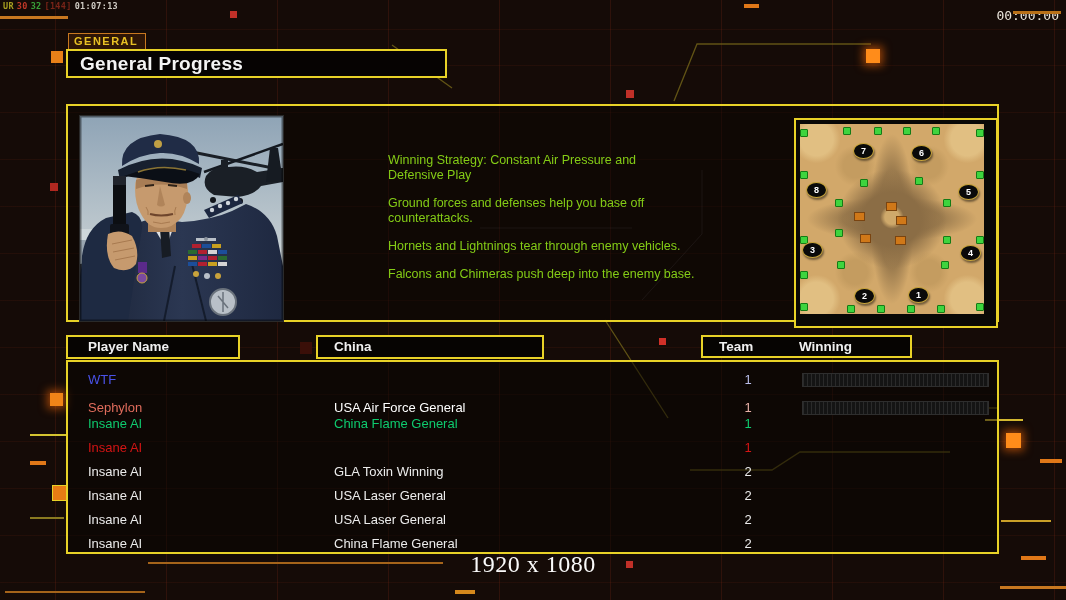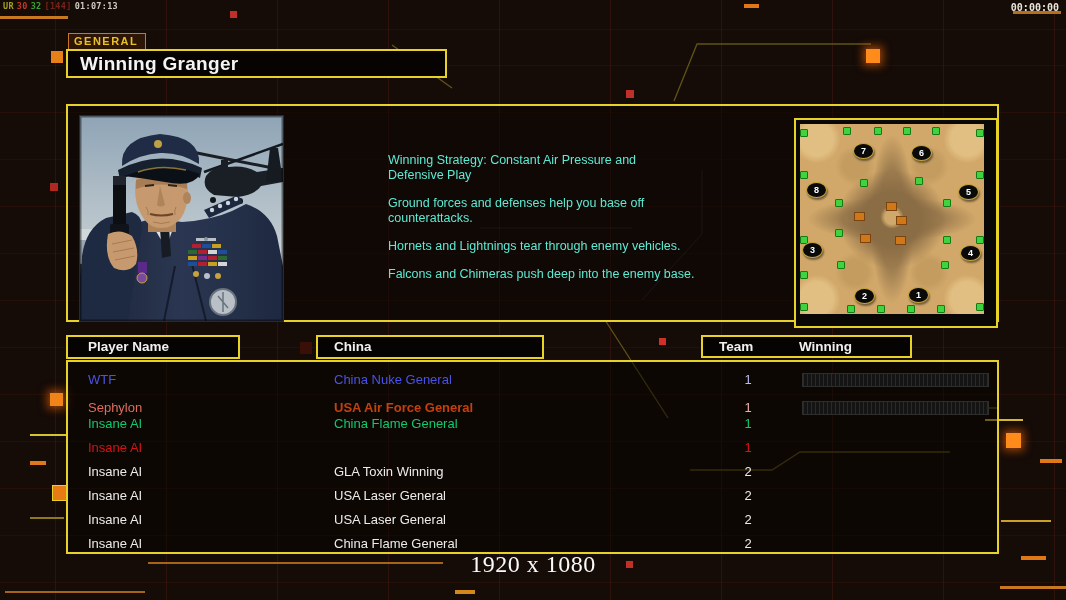--- a/index.html
+++ b/index.html
@@ -19,33 +19,33 @@
     background-position:55px 0,0 30px;
   }
   #bg-decor{left:0;top:0;}
   .sq{position:absolute;}
   .glow{box-shadow:0 0 9px 3px rgba(255,110,10,.55);}
   .dash{position:absolute;}
 
   
   #debug{left:3px;top:1px;font-size:8.5px;font-weight:bold;letter-spacing:.3px;font-family:"DejaVu Sans Mono",monospace;}
   #debug span{margin-right:3px;}
-  #clock{right:7px;top:2px;font-size:10px;font-weight:bold;color:#e9e4da;font-family:"DejaVu Sans Mono",monospace;}
+  #clock{right:7px;top:8px;font-size:13px;font-weight:normal;color:#e9e4da;font-family:"DejaVu Sans Mono",monospace;}
   #clock-line{right:5px;top:11px;width:48px;height:3px;background:#b87018;}
 
   
   #gen-tag{left:68px;top:33px;height:13px;line-height:13px;padding:1px 7px 1px 5px;
     background:#2e1606;border:1px solid #c87820;color:#e8c124;font-size:11px;font-weight:bold;letter-spacing:1.5px;}
   #name-box{left:66px;top:49px;width:365px;height:25px;border:2px solid #e8d227;background:#060302;
     color:#f4f4f4;font-size:19px;font-weight:bold;line-height:25px;padding-left:12px;letter-spacing:.3px;}
 
   
   #panel{left:66px;top:104px;width:929px;height:214px;border:2px solid #e8d227;background:rgba(8,4,2,.45);}
   #portrait{left:80px;top:116px;width:203px;height:205px;outline:1px solid #2a2a2a;overflow:hidden;}
-  #briefing{left:388px;top:153px;width:395px;color:#5eead4;font-size:12.5px;line-height:15px;}
+  #briefing{left:388px;top:153px;width:395px;color:#84cc16;font-size:12.5px;line-height:15px;}
   #briefing p{margin:0 0 13px 0;white-space:pre-line;}
 
   
   #map-frame{left:794px;top:118px;width:192px;height:198px;border:2px solid #e8d227;background:#090806;padding:4px;}
   #map{position:relative;width:184px;height:190px;overflow:hidden;
     background:
       radial-gradient(circle 13px at 50% 49%, #cfa96b 0 55%, rgba(207,169,107,0) 90%),
       radial-gradient(ellipse 70px 64px at 50% 50%, #8b6d45 0 42%, rgba(139,109,69,0) 78%),
       radial-gradient(ellipse 100px 26px at 50% 50%, rgba(148,117,74,.85) 0 50%, rgba(148,117,74,0) 85%),
       radial-gradient(ellipse 26px 100px at 50% 50%, rgba(148,117,74,.85) 0 50%, rgba(148,117,74,0) 85%),
@@ -128,21 +128,21 @@
 <div class="dash" style="left:985px;top:419px;width:38px;height:2px;background:#d4b830;"></div>
 <div class="dash" style="left:30px;top:434px;width:38px;height:2px;background:#d4c430;"></div>
 <div class="dash" style="left:30px;top:517px;width:34px;height:2px;background:#8a7a20;"></div>
 <div class="dash" style="left:1001px;top:520px;width:50px;height:2px;background:#caa028;"></div>
 
 <div class="abs" id="debug"><span style="color: rgb(168, 160, 32);">UR</span><span style="color: rgb(192, 56, 40);">30</span><span style="color: rgb(56, 160, 56);">32</span><span style="color: rgb(122, 36, 24);">[144]</span><span style="color: rgb(208, 204, 196);">01:07:13</span></div>
 <div class="abs" id="clock">00:00:00</div>
 <div class="abs" id="clock-line"></div>
 
 <div class="abs" id="gen-tag">GENERAL</div>
-<div class="abs" id="name-box">Winning Granger</div>
+<div class="abs" id="name-box">General Progress</div>
 
 <div class="abs" id="panel"></div>
 
 <div class="abs" id="portrait">
   <svg width="203" height="205" viewBox="0 0 203 205">
     <defs>
       <linearGradient id="sky" x1="0" y1="0" x2="0" y2="1">
         <stop offset="0" stop-color="#8fa4b6"></stop>
           <stop offset="0.55" stop-color="#bcc7cd"></stop>
         <stop offset="0.72" stop-color="#d0d7d9"></stop>
@@ -303,27 +303,26 @@
 <div class="abs hdr-box" id="hdr-player">Player Name</div>
 <div class="abs hdr-box" id="hdr-army">China</div>
 <div class="abs hdr-box" id="hdr-teamprog">
   <span class="h-team">Team</span>
   <span class="h-prog">Winning</span>
 </div>
 
 <div class="abs" id="tbody">
     <div class="row" style="top: 6px;">
       <span class="c-name" style="color: rgb(74, 82, 232);">WTF</span>
-      <span class="c-army" style="color: rgb(74, 82, 232);">China Nuke General</span>
       <span class="c-team" style="color: rgb(184, 188, 232);">1</span>
       <div class="c-bar"></div>
     </div>
     <div class="row" style="top: 34px;">
       <span class="c-name" style="color: rgb(224, 108, 92);">Sephylon</span>
-      <span class="c-army" style="color: #c2410c; font-weight: bold;">USA Air Force General</span>
+      <span class="c-army" style="color: #ffffff;">USA Air Force General</span>
       <span class="c-team" style="color: rgb(232, 176, 168);">1</span>
       <div class="c-bar"></div>
     </div>
     <div class="row" style="top: 50px;">
       <span class="c-name" style="color: rgb(14, 202, 110);">Insane AI</span>
       <span class="c-army" style="color: rgb(14, 202, 110);">China Flame General</span>
       <span class="c-team" style="color: rgb(14, 202, 110);">1</span>
     </div>
     <div class="row" style="top: 74px;">
       <span class="c-name" style="color: rgb(212, 20, 20);">Insane AI</span>

